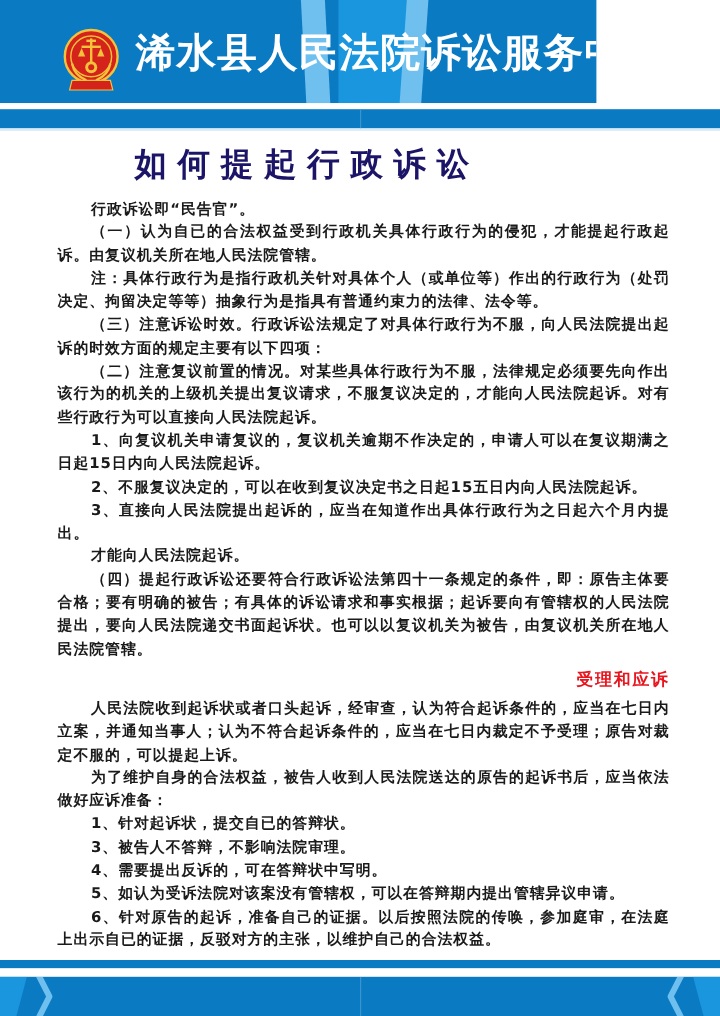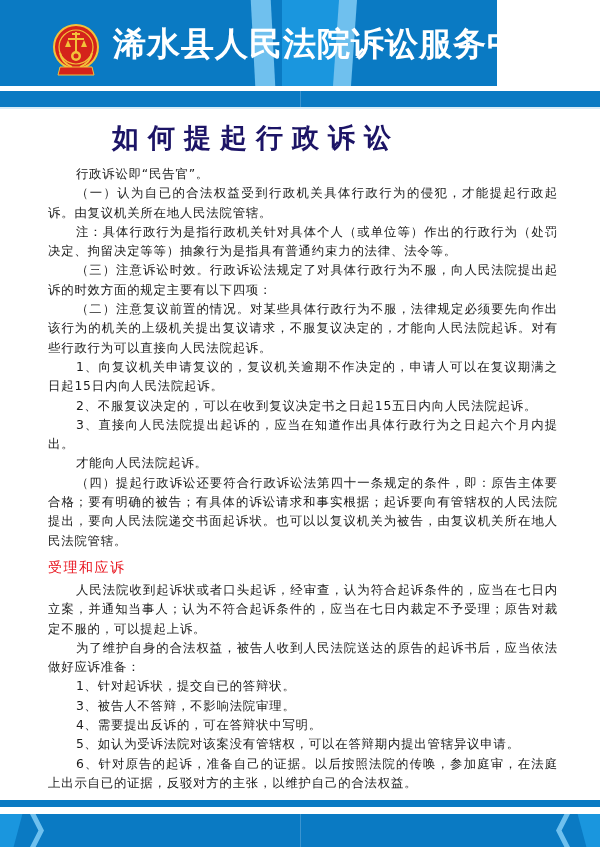--- a/index.html
+++ b/index.html
@@ -18,22 +18,22 @@
     .stripe-white1 { position: absolute; left: 0; top: 86px; width: 600px; height: 5px; background: #ffffff; }
     .stripe-blue1 { position: absolute; left: 0; top: 91px; width: 600px; height: 16px; background: #0a7ac3; }
     .stripe-blue1::after { content: ""; position: absolute; left: 300px; top: 0; width: 1px; height: 16px; background: #3b94d0; }
     .stripe-light1 { position: absolute; left: 0; top: 107px; width: 600px; height: 2px; background: #d8ecf8; }
 
     
     .doc-title { position: absolute; left: 0; top: 118px; width: 512px; text-align: center; color: #1c1466; font-size: 27px; font-weight: bold; letter-spacing: 9px; line-height: 40px; }
 
     
     .content { position: absolute; left: 48px; top: 164px; width: 510px; font-size: 12.4px; line-height: 19.3px; color: #1a1a1a; letter-spacing: 0.8px; }
-    .content p { text-indent: 2.25em; text-align: justify; }
-    .content .section-heading { text-indent: 0; text-align: left; color: #e8141e; font-size: 14px; letter-spacing: 1.5px; line-height: 26px; margin: 4px 0 0 0; }
+    .content p { text-indent: 2.25em; text-align: justify; font-weight: bold; }
+    .content .section-heading { text-indent: 0; text-align: right; color: #e8141e; font-size: 14px; letter-spacing: 1.5px; line-height: 26px; margin: 4px 0 0 0; }
 
     
     .footer-blue1 { position: absolute; left: 0; top: 800px; width: 600px; height: 7px; background: #0a7ac3; }
     .footer-white { position: absolute; left: 0; top: 807px; width: 600px; height: 7px; background: #ffffff; }
     .footer-main { position: absolute; left: 0; top: 814px; width: 600px; height: 33px; background: #0a7ac3; overflow: hidden; }
     .footer-main .divider { position: absolute; left: 300px; top: 0; width: 1px; height: 33px; background: #3b94d0; }
     .footer-left-band { position: absolute; left: -8px; top: 0; width: 26px; height: 33px; background: #1a96de; transform: skewX(-15deg); }
     .footer-left-chev { position: absolute; left: 30px; top: 0; width: 14px; height: 33px; background: #6fc0ee; clip-path: polygon(0 0, 40% 0, 100% 50%, 40% 100%, 0 100%, 60% 50%); }
     .footer-right-band { position: absolute; right: -8px; top: 0; width: 26px; height: 33px; background: #1a96de; transform: skewX(15deg); }
     .footer-right-chev { position: absolute; right: 30px; top: 0; width: 14px; height: 33px; background: #6fc0ee; clip-path: polygon(60% 0, 100% 0, 40% 50%, 100% 100%, 60% 100%, 0 50%); }

